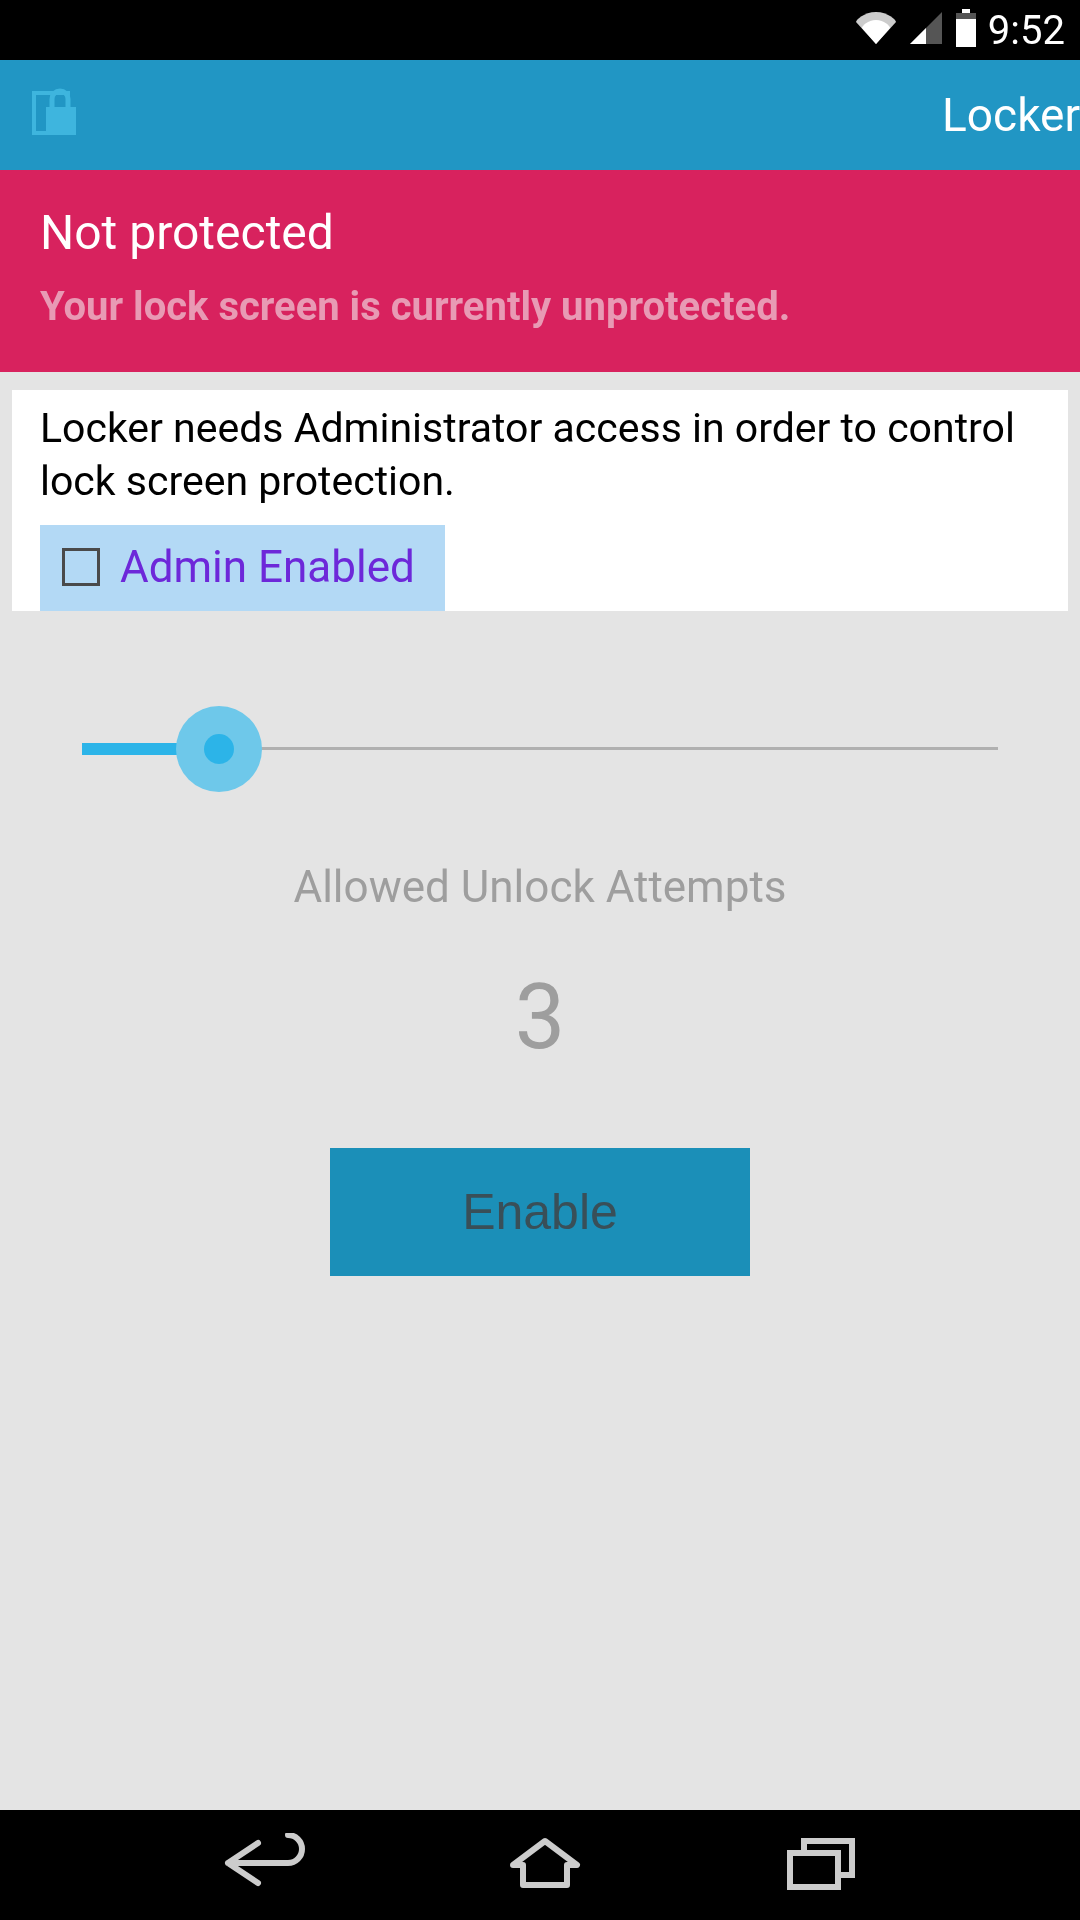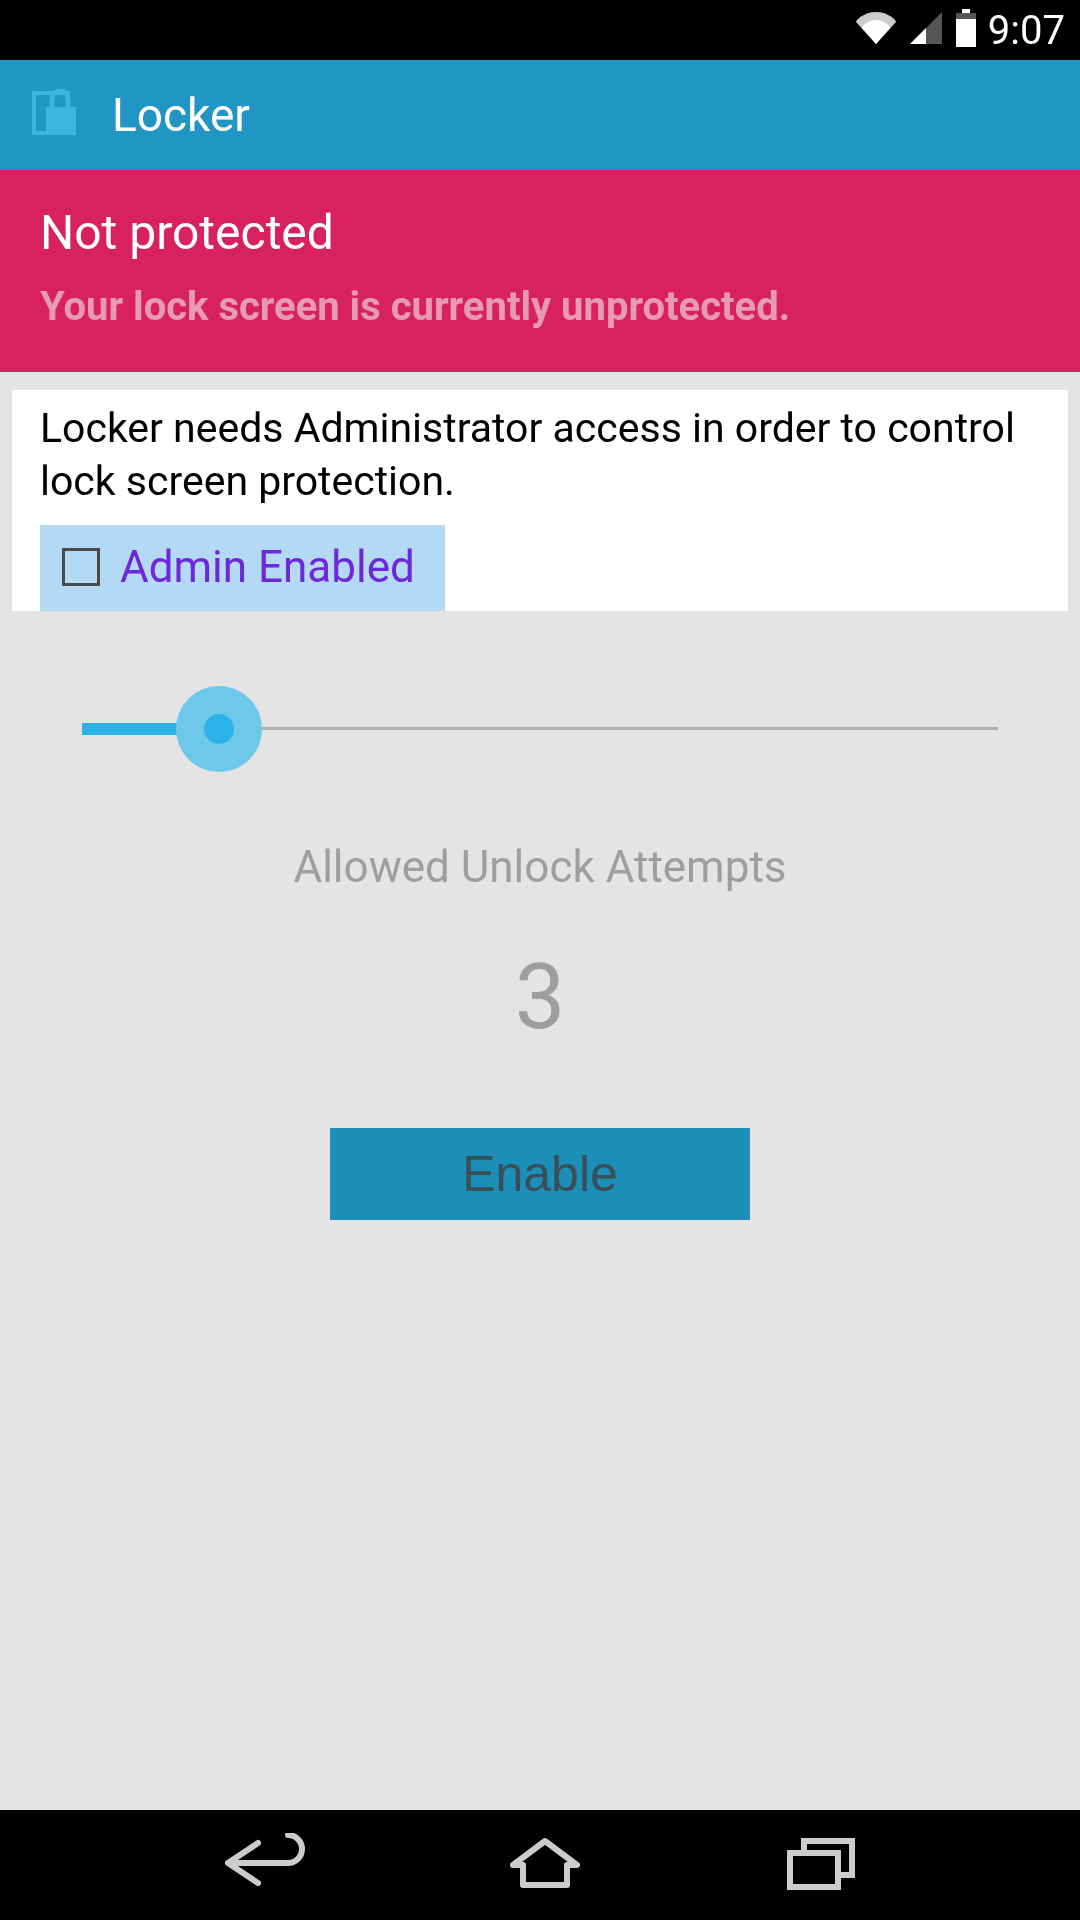--- a/index.html
+++ b/index.html
@@ -28,20 +28,21 @@
       font-size: 40px;
       font-weight: 400;
     }
     .app-bar {
       height: 110px;
       background: #2196c4;
       display: flex;
       align-items: center;
       padding-left: 28px;
       gap: 28px;
+      justify-content: space-between;
     }
     .app-bar-title {
       color: #fff;
       font-size: 46px;
       font-weight: 400;
     }
     .warning-banner {
       background: #d8225e;
       padding: 34px 40px 42px 40px;
     }
@@ -84,22 +85,21 @@
       width: 38px;
       height: 38px;
       border: 3px solid #4a4a4a;
       background: transparent;
     }
     .checkbox-label {
       color: #6d28d9;
       font-size: 44px;
     }
     .slider-section {
-      padding: 54px 82px 0 82px;
-      margin-top: 24px;
+      padding: 98px 82px 0 82px;
     }
     .slider-container {
       position: relative;
       height: 80px;
       display: flex;
       align-items: center;
     }
     .slider-track-inactive {
       position: absolute;
       left: 0;
@@ -142,21 +142,21 @@
       text-align: center;
       color: #9e9e9e;
       font-size: 90px;
       margin-top: 52px;
       font-weight: 400;
     }
     .enable-button {
       display: block;
       margin: 78px auto 0;
       width: 420px;
-      height: 92px;
+      height: 128px;
       background: #1b8fb8;
       border: none;
       color: #394f58;
       font-size: 50px;
       font-weight: 400;
     }
     .nav-bar {
       position: absolute;
       bottom: 0;
       left: 0;
@@ -192,21 +192,21 @@
       <path d="M2 34 L18 34 L18 18 Z" fill="#fff"></path>
     </svg>
   </span>
   <span class="status-icon">
     <svg width="24" height="38" viewBox="0 0 24 38">
       <rect x="8" y="0" width="8" height="4" fill="#fff"></rect>
       <rect x="2" y="4" width="20" height="34" fill="#555"></rect>
       <rect x="2" y="10" width="20" height="28" fill="#fff"></rect>
     </svg>
   </span>
-  <span class="status-time">9:07</span>
+  <span class="status-time">9:52</span>
 </div>
 
 <div class="app-bar">
   <span>
     <svg class="lock-icon-svg" viewBox="0 0 56 56">
       <rect x="6" y="8" width="34" height="40" fill="none" stroke="#3eb5de" stroke-width="4"></rect>
       <rect x="18" y="22" width="30" height="28" fill="#3eb5de"></rect>
       <path d="M24 22 L24 14 A 8 8 0 0 1 40 14 L40 22" fill="none" stroke="#3eb5de" stroke-width="5"></path>
     </svg>
   </span>

